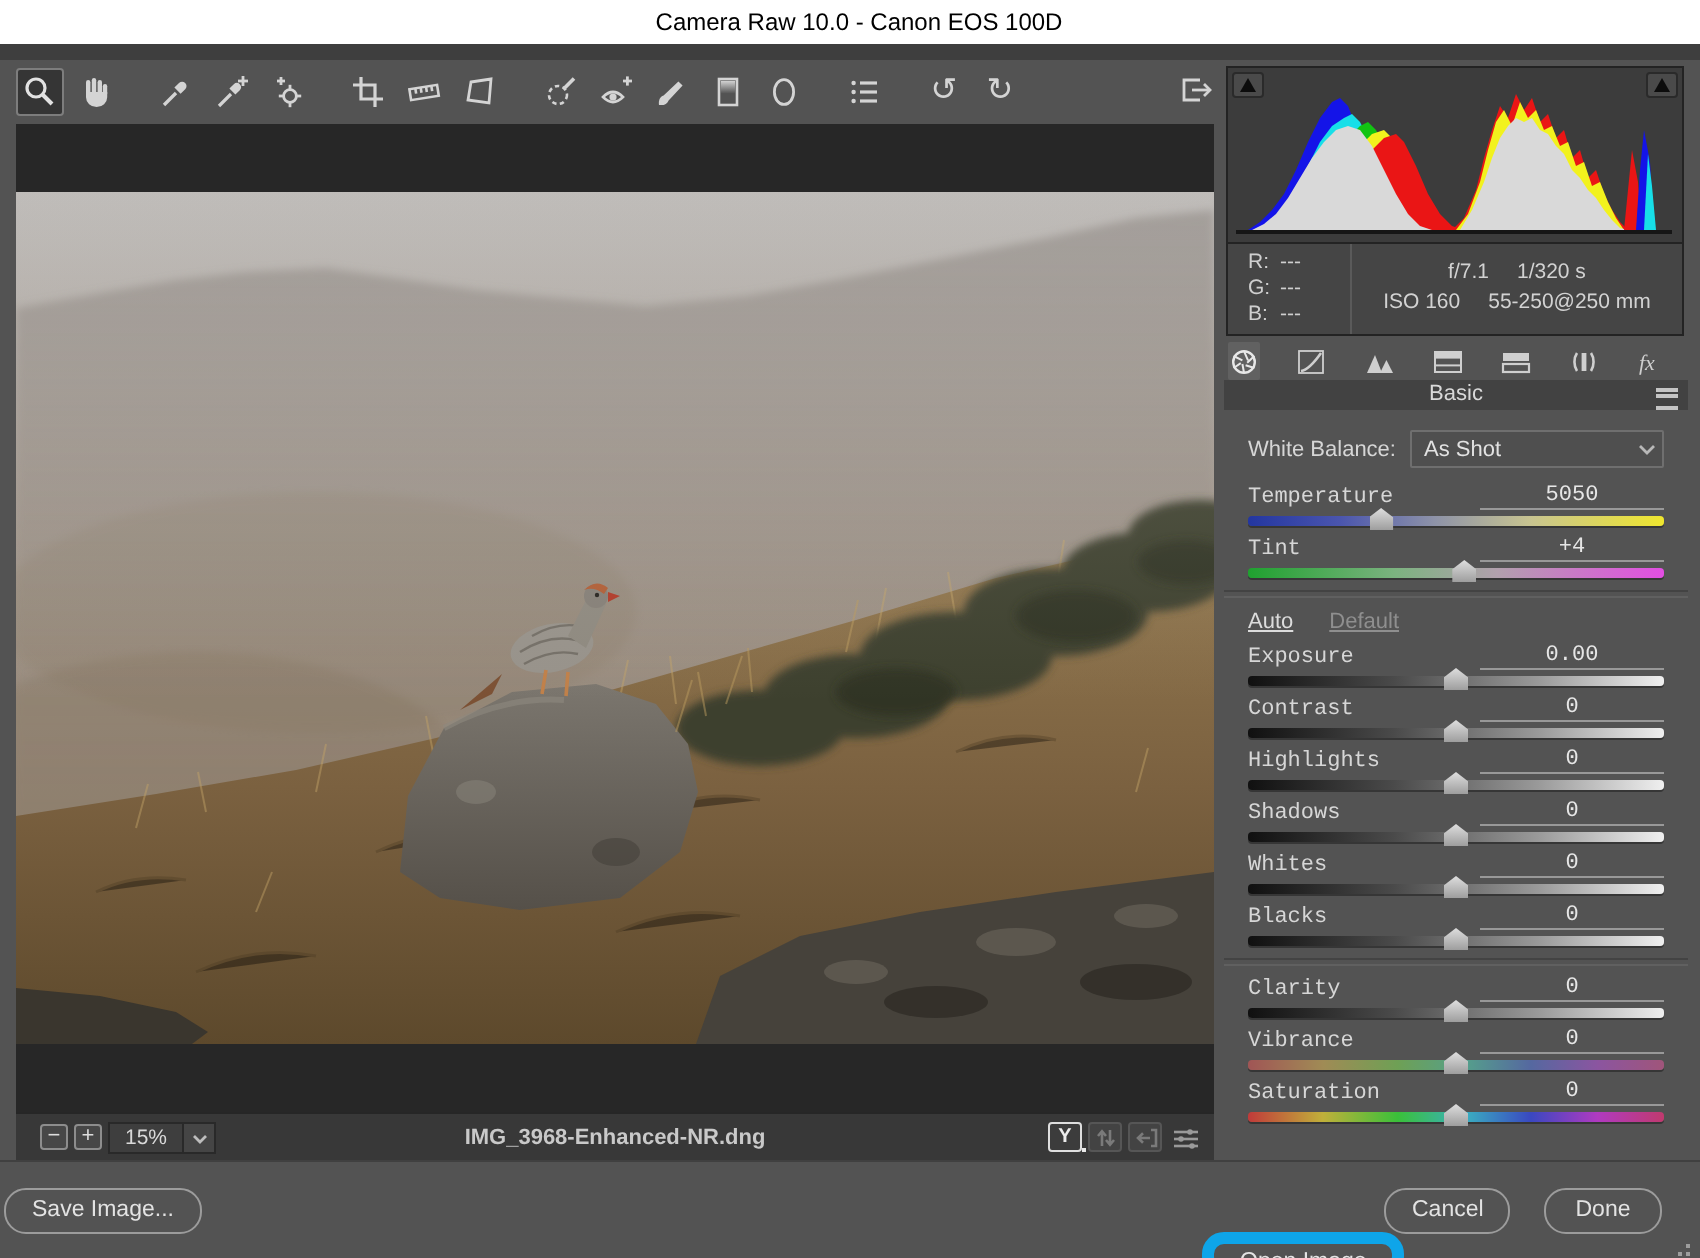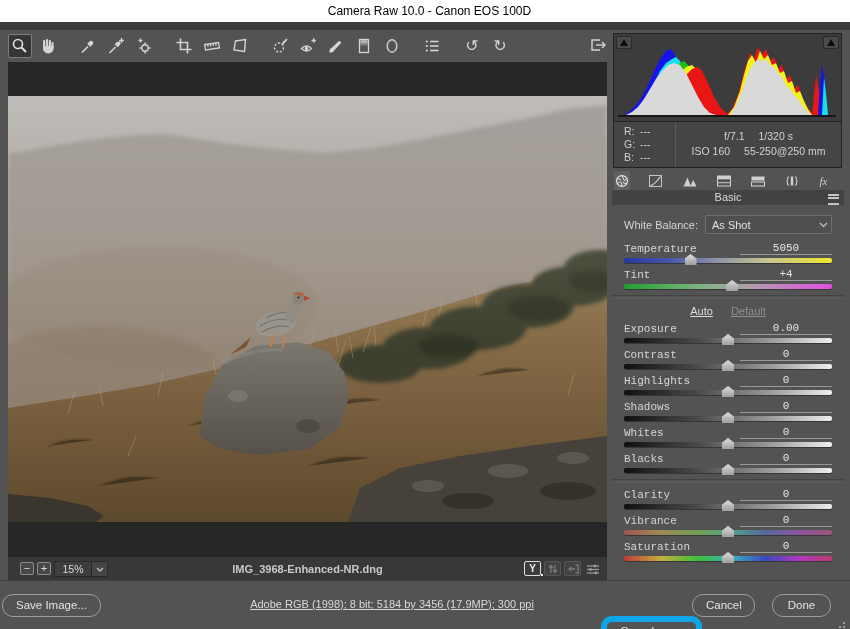--- a/index.html
+++ b/index.html
@@ -86,21 +86,21 @@
   .strack{position:relative;height:5px;border-radius:2px;box-shadow:0 1px 0 rgba(0,0,0,.35);}
   .sthumb{position:absolute;top:-4px;width:12px;height:11px;margin-left:-6px;
           background:linear-gradient(#dedede,#9e9e9e);
           clip-path:polygon(50% 0%,100% 42%,100% 100%,0% 100%,0% 42%);}
   .track-temp{background:linear-gradient(90deg,#2336a0,#4a55ae 22%,#8e93a8 45%,#c8c490 68%,#efe62e 100%);}
   .track-tint{background:linear-gradient(90deg,#1fa12f,#7bb37f 35%,#b2a0ad 60%,#e34ee3 100%);}
   .track-gray{background:linear-gradient(90deg,#101010,#4a4a4a 35%,#9a9a9a 70%,#efefef 100%);}
   .track-vib{background:linear-gradient(90deg,#a05555,#a08b55 18%,#6ea055 36%,#55a08b 52%,#5568a0 68%,#8b55a0 84%,#a0557a 100%);}
   .track-sat{background:linear-gradient(90deg,#c03a3a,#c0b03a 18%,#3ac03a 36%,#3ab0c0 52%,#3a48c0 68%,#b03ac0 84%,#c03a6e 100%);}
   .divider{height:2px;margin:5px -12px 6px -12px;border-top:1px solid #434343;border-bottom:1px solid #606060;}
-  #autorow{text-align:center;height:14px;margin-bottom:4px;font-size:11px;}
+  #autorow{height:14px;margin-bottom:4px;font-size:11px;}
   #autorow .auto{color:#dcdcdc;text-decoration:underline;margin-right:18px;}
   #autorow .def{color:#8f8f8f;text-decoration:underline;}
   
   #footer{position:absolute;left:0;top:580px;width:850px;height:49px;background:#535353;
           border-top:1px solid #404040;}
   .btn{position:absolute;top:13px;height:23px;border:1px solid #9c9c9c;border-radius:11px;
        background:transparent;color:#e3e3e3;font-size:11.5px;line-height:21px;text-align:center;
        box-sizing:border-box;padding:0 13px;font-family:"Liberation Sans",sans-serif;}
   #openbtn{border:6px solid #0ea5e9;line-height:19px;margin-top:22px;}
   #worklink{position:absolute;left:392px;top:17px;transform:translateX(-50%);color:#d8d8d8;
@@ -636,20 +636,19 @@
           </div>
         <div class="strack track-sat">
             <div class="sthumb" style="left: 50%;"></div>
           </div>
       </div>
     </div>
   </div>
 
   <div id="footer">
     <button class="btn" style="left:2px">Save Image...</button>
-    <span id="worklink">Adobe RGB (1998); 8 bit; 5184 by 3456 (17.9MP); 300 ppi</span>
     <button class="btn" id="openbtn" style="left:601px">Open Image</button>
     <button class="btn" style="left:692px;width:63px">Cancel</button>
     <button class="btn" style="left:772px;width:59px">Done</button>
     <div id="grip"></div>
   </div>
 
 </div>
 
 </body></html>

